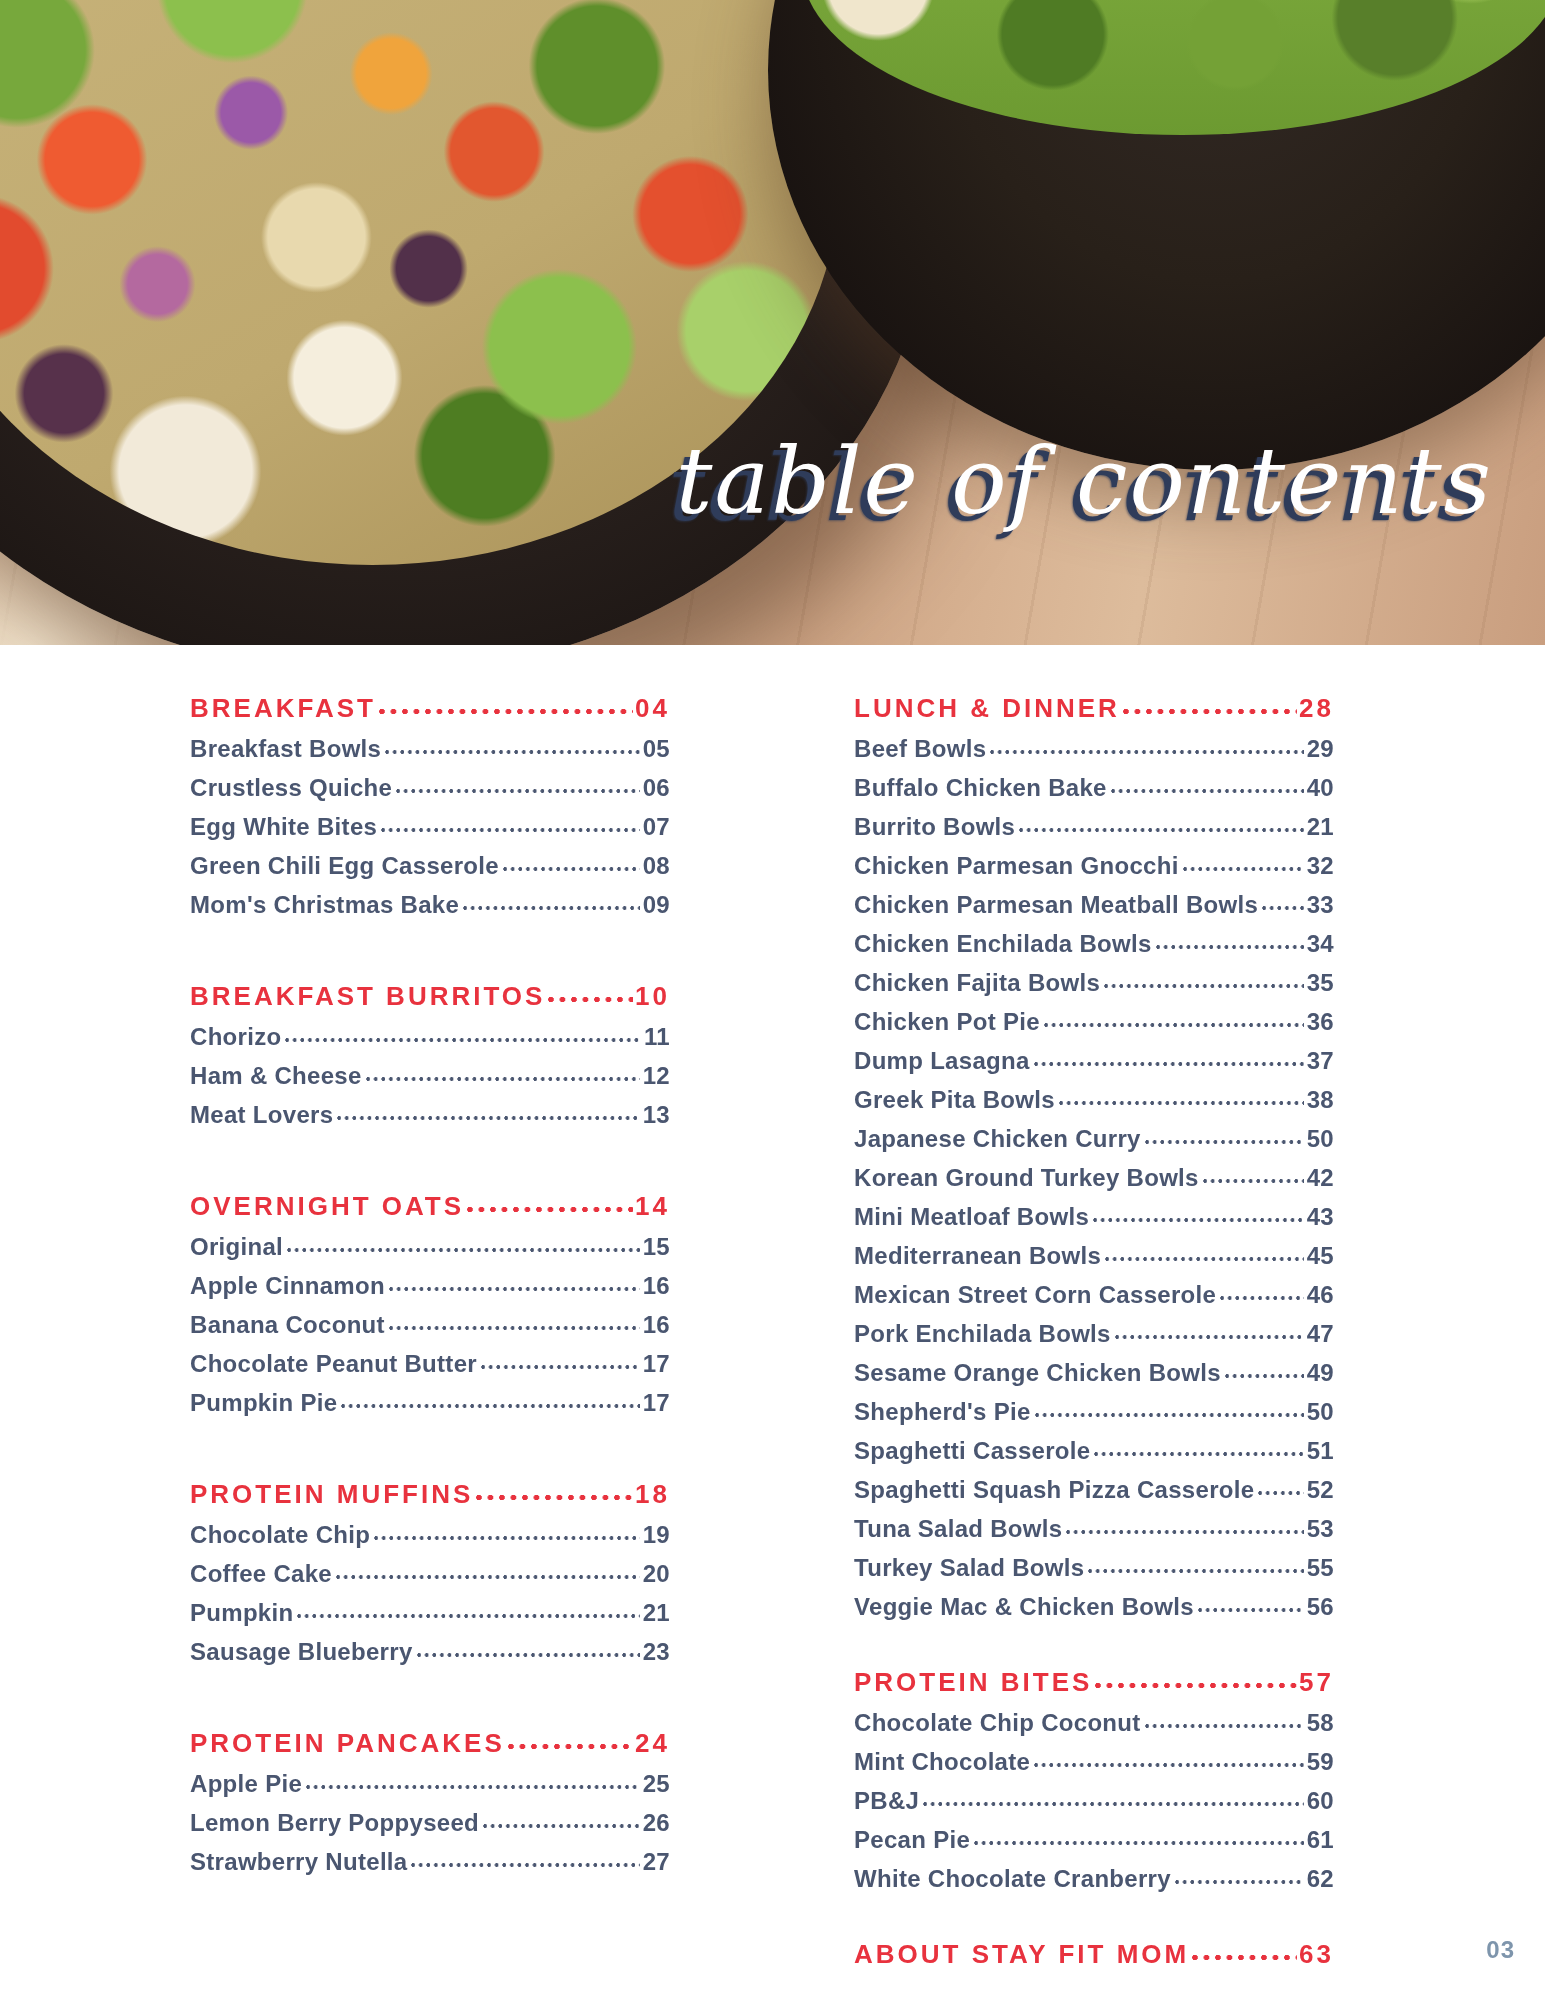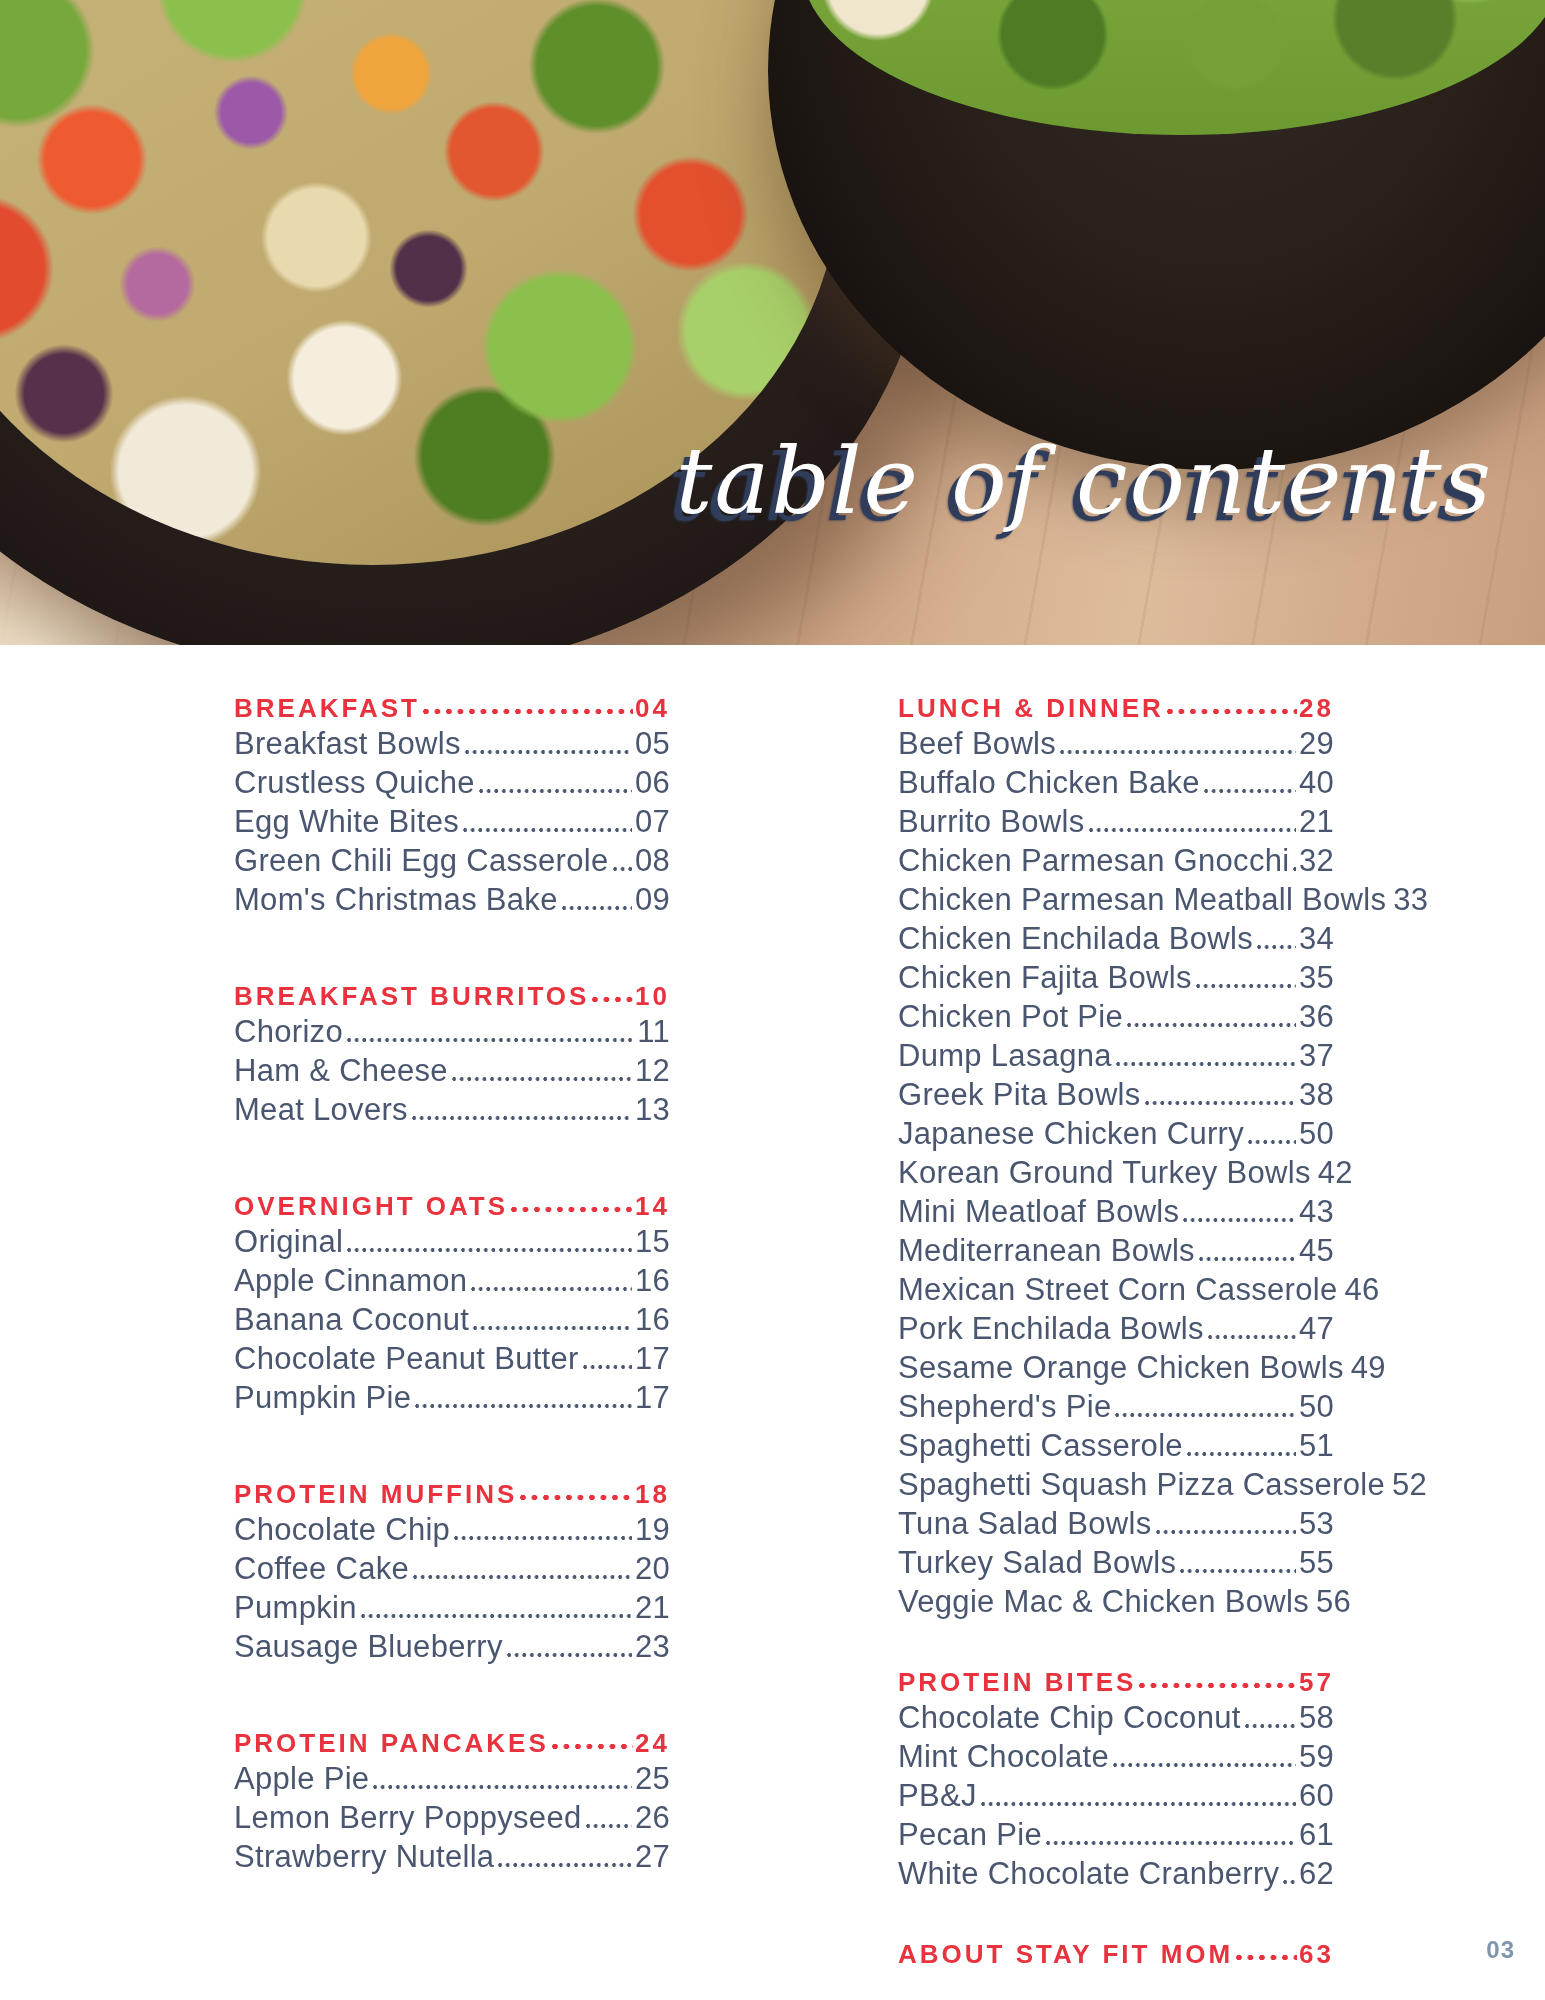--- a/index.html
+++ b/index.html
@@ -67,23 +67,23 @@
     font-family:"DejaVu Serif",serif;font-style:italic;font-weight:400;
     font-size:92px;line-height:1;letter-spacing:2px;color:var(--title-white);
     text-shadow:-7px 7px 0 var(--title-shadow), -8px 8px 2px rgba(47,60,90,.55);}
 
   
   .toc{display:grid;grid-template-columns:480px 480px;column-gap:184px;
     padding:38px 0 0 190px;}
   .section{width:480px;}
   .col-left .section{margin-bottom:54px;}
   .col-right .section{margin-bottom:38px;text-align:right;}
-  .row{display:flex;align-items:flex-end;height:39px;margin-left:44px;}
+  .row{display:flex;align-items:flex-end;height:39px;}
   .sec-header{color:var(--accent-red);font-weight:700;font-size:26px;letter-spacing:3px;}
-  .entry{color:var(--text-navy);font-weight:400;font-size:31px;letter-spacing:.3px;}
+  .entry{color:var(--text-navy);font-weight:700;font-size:24px;letter-spacing:.3px;}
   .label,.pagenum{white-space:nowrap;line-height:1.05;}
   .leader{flex:1 1 auto;height:8px;margin:0 3px 5px 4px;
     background-image:radial-gradient(circle at 2.2px 4px, currentColor 1.7px, rgba(0,0,0,0) 2.1px);
     background-repeat:repeat-x;background-size:7.6px 8px;}
   .sec-header .leader{height:9px;margin:0 2px 6px 3px;
     background-image:radial-gradient(circle at 3px 4.5px, currentColor 2.6px, rgba(0,0,0,0) 3px);
     background-size:11.5px 9px;}
 
   .page-number{position:absolute;right:30px;bottom:36px;font-size:24px;font-weight:700;
     color:var(--page-blue);letter-spacing:1px;}

